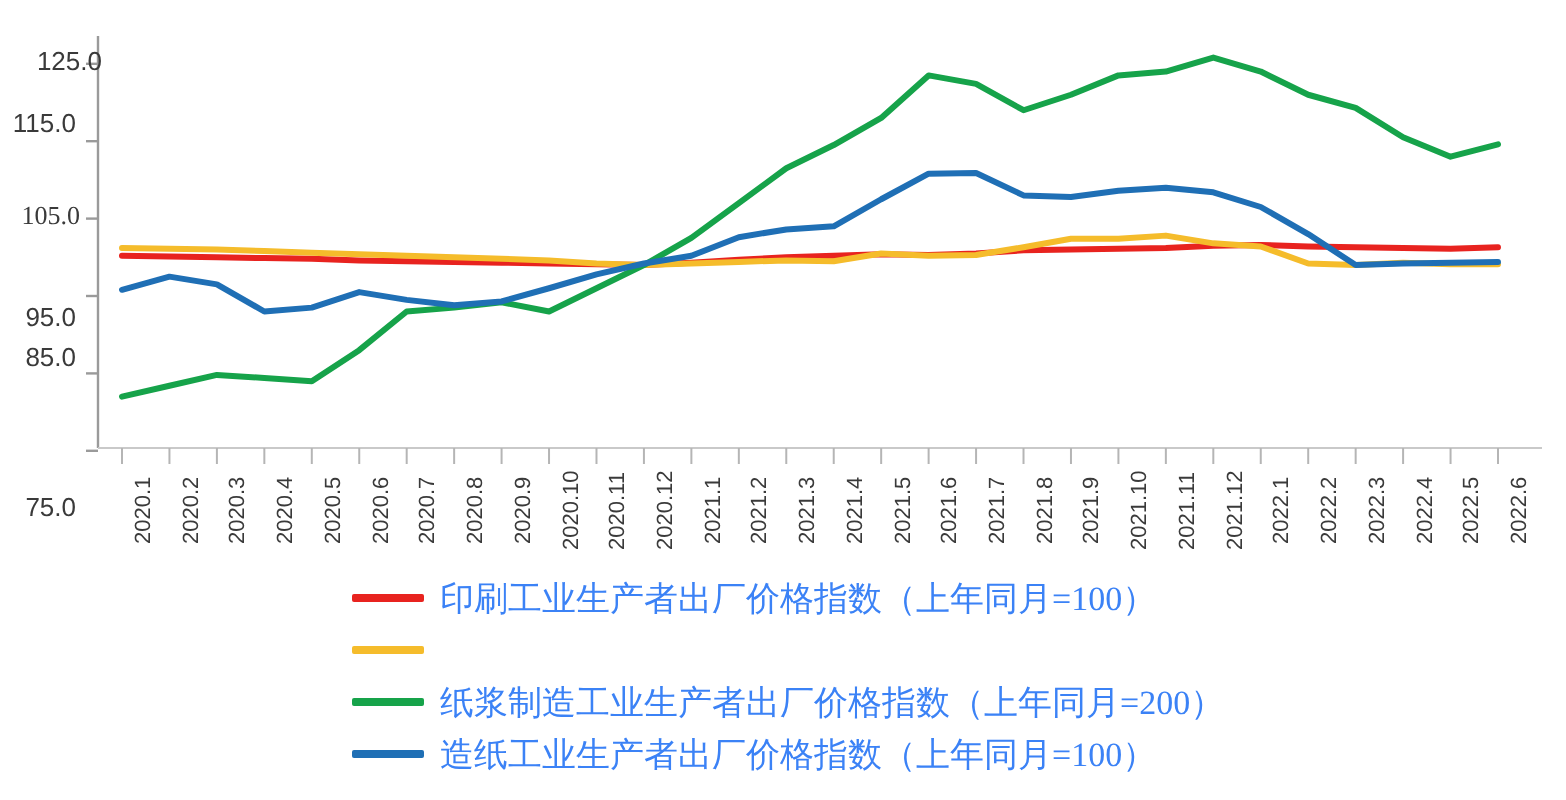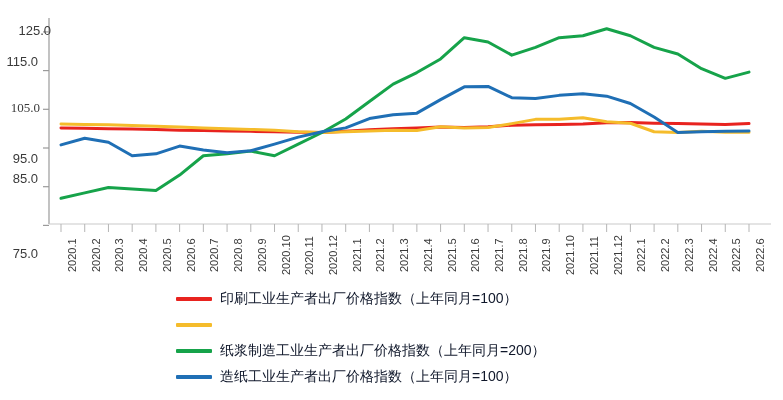--- a/index.html
+++ b/index.html
@@ -53,23 +53,24 @@
     height:26px;
     padding-left:176px;
   }
   .legend-swatch{
     width:36px;height:4px;
     margin-right:8px;
     flex:0 0 auto;
     border-radius:1px;
   }
   .legend-text{
-    font-size:14px;
-    color:#0f172a;
+    font-size:17px;
+    color:#3b82f6;
     white-space:nowrap;
+    font-family:Liberation Serif, serif;
   }
   svg.plot{position:absolute;left:0;top:0;}
 </style>
 </head>
 <body>
 
 <div id="chart-root">
 
   <svg class="plot" id="plot-svg" width="783" height="400">
       <line x1="49" y1="18" x2="49" y2="224" stroke="#9a9a9a" stroke-width="1.2"></line>

